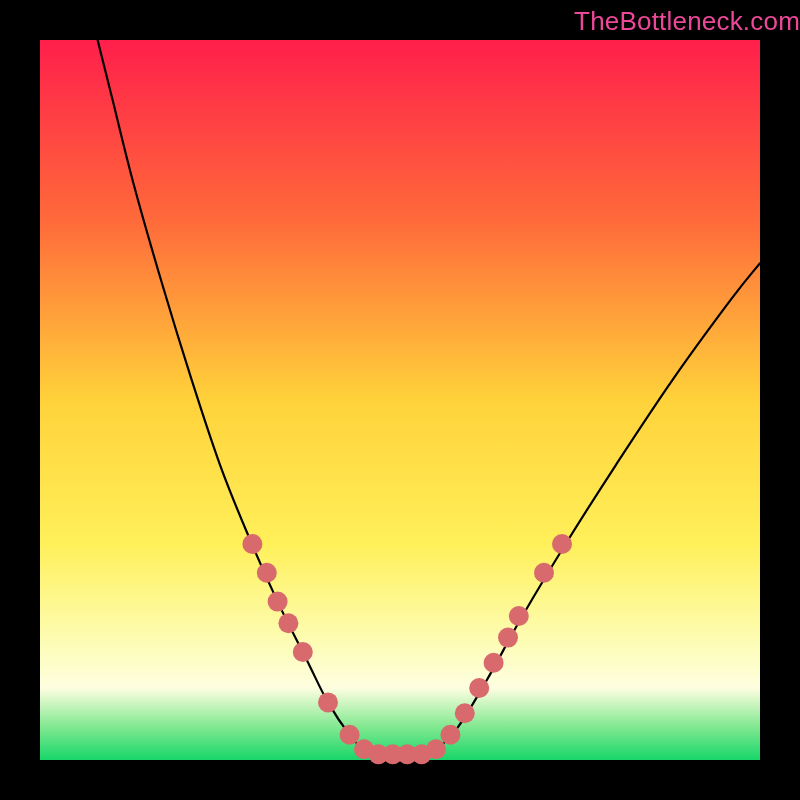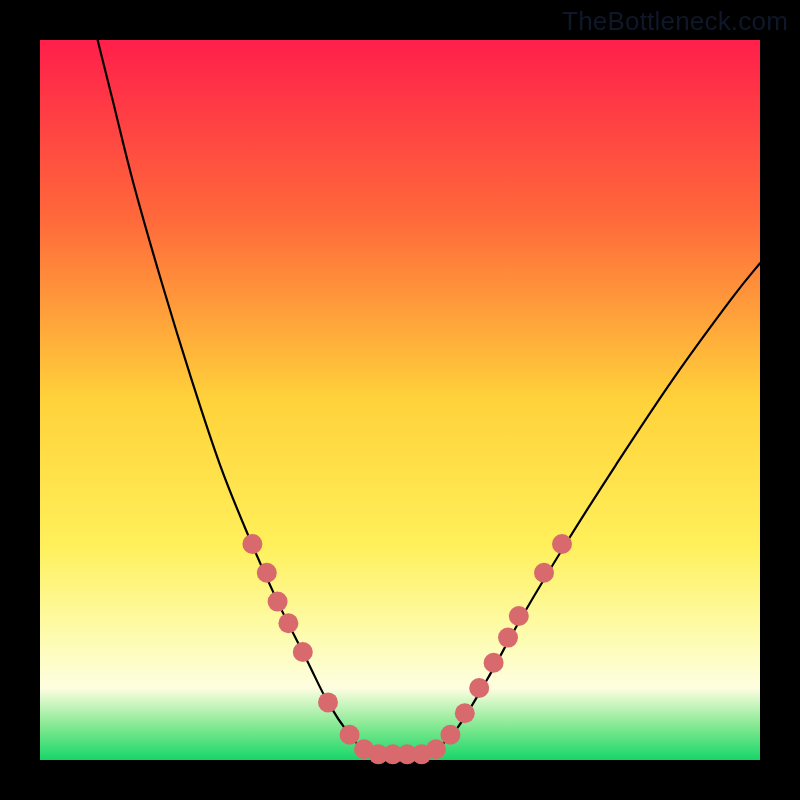--- a/index.html
+++ b/index.html
@@ -13,24 +13,24 @@
   }
   .frame {
     position: relative;
     width: 800px;
     height: 800px;
     box-sizing: border-box;
   }
   .watermark {
     position: absolute;
     top: 6px;
-    right: 12px;
+    right: 0;
     font-size: 26px;
     font-weight: 500;
-    color: #0f172a;
+    color: #ec4899;
     letter-spacing: 0.2px;
     z-index: 20;
   }
   svg {
     display: block;
   }
 </style>
 </head>
 <body>
 

